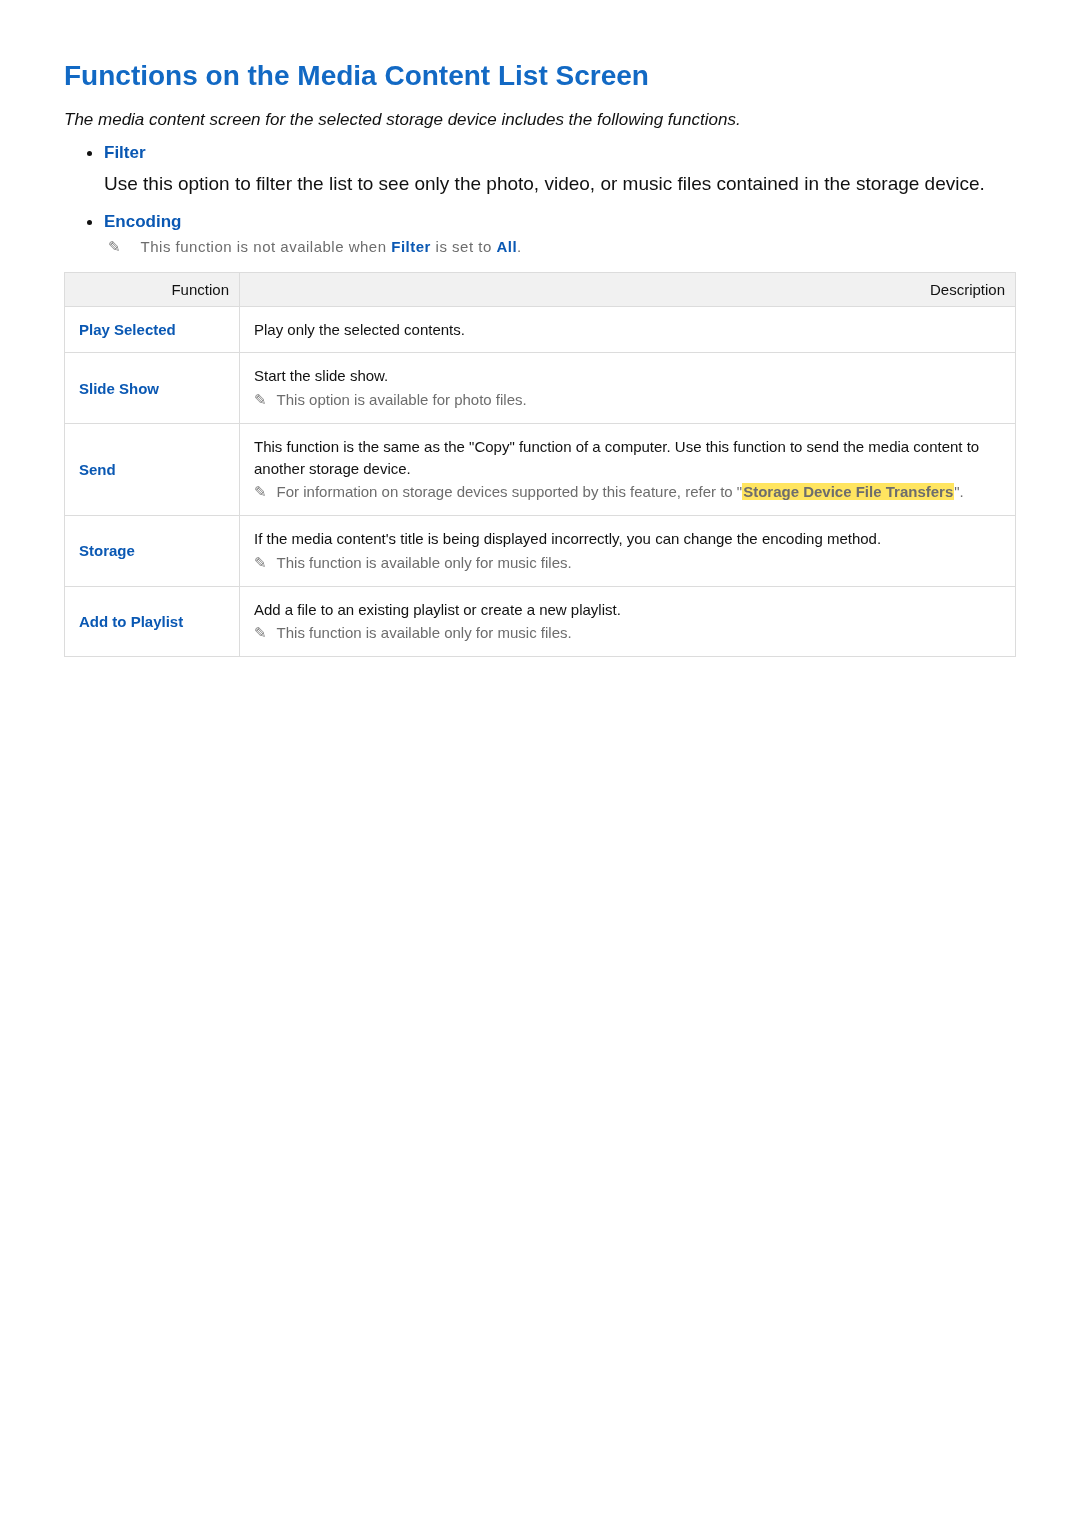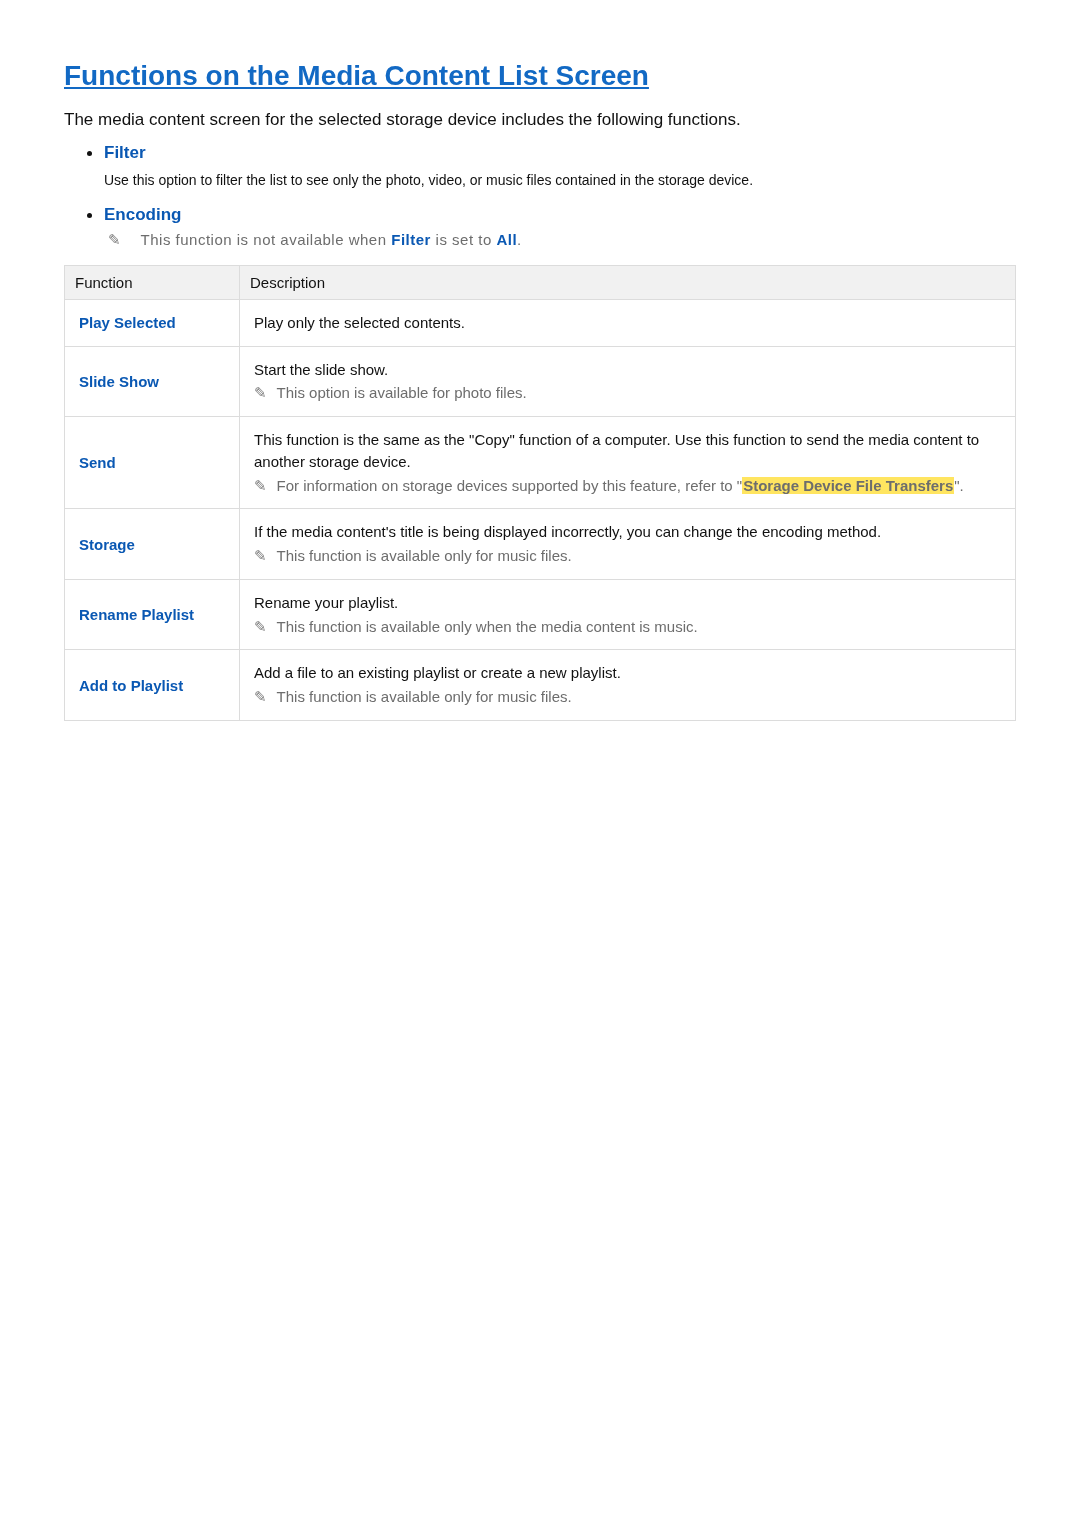--- a/index.html
+++ b/index.html
@@ -10,41 +10,41 @@
     height: 1527px;
     background: #fff;
     font-family: Arial, Helvetica, sans-serif;
     color: #111;
   }
   h1.page-title {
     color: #1269c4;
     font-size: 28px;
     font-weight: bold;
     margin: 0 0 18px 0;
-    text-decoration: underline;
   }
   .intro {
     font-size: 17px;
     margin: 0 0 12px 0;
     color: #111;
+    font-style: italic;
   }
   ul.bullets {
     list-style: disc;
     padding-left: 40px;
     margin: 0 0 8px 0;
   }
   ul.bullets > li { margin-bottom: 8px; }
   ul.bullets > li::marker { color: #111; font-size: 18px; }
   .bullet-label {
     color: #0a58b3;
     font-weight: bold;
     font-size: 17px;
   }
   .bullet-desc {
-    font-size: 14px;
+    font-size: 19px;
     margin: 8px 0 14px 0;
     line-height: 1.35;
     color: #111;
   }
   .note-row {
     display: flex;
     align-items: baseline;
     gap: 20px;
     padding-left: 4px;
     margin: 6px 0 16px 0;
@@ -71,21 +71,21 @@
   }
   table.func th, table.func td {
     border: 1px solid #dcdcdc;
     padding: 12px 14px;
     text-align: left;
     vertical-align: middle;
     font-size: 15px;
   }
   table.func th {
     background: #f1f1f1;
-    text-align: left;
+    text-align: right;
     font-weight: normal;
     color: #111;
     padding: 8px 10px;
   }
   table.func td.fn {
     color: #0a58b3;
     font-weight: bold;
     width: 175px;
   }
   .cell-main {
@@ -172,30 +172,20 @@
       <td class="fn">Storage</td>
       <td>
         <div class="cell-main">If the media content's title is being displayed incorrectly, you can change the encoding method.</div>
         <div class="note-cell">
           <span class="pencil">✎</span>
           <span class="note-content">This function is available only for music files.</span>
         </div>
       </td>
     </tr>
     <tr>
-      <td class="fn">Rename Playlist</td>
-      <td>
-        <div class="cell-main">Rename your playlist.</div>
-        <div class="note-cell">
-          <span class="pencil">✎</span>
-          <span class="note-content">This function is available only when the media content is music.</span>
-        </div>
-      </td>
-    </tr>
-    <tr>
       <td class="fn">Add to Playlist</td>
       <td>
         <div class="cell-main">Add a file to an existing playlist or create a new playlist.</div>
         <div class="note-cell">
           <span class="pencil">✎</span>
           <span class="note-content">This function is available only for music files.</span>
         </div>
       </td>
     </tr>
   </tbody>

